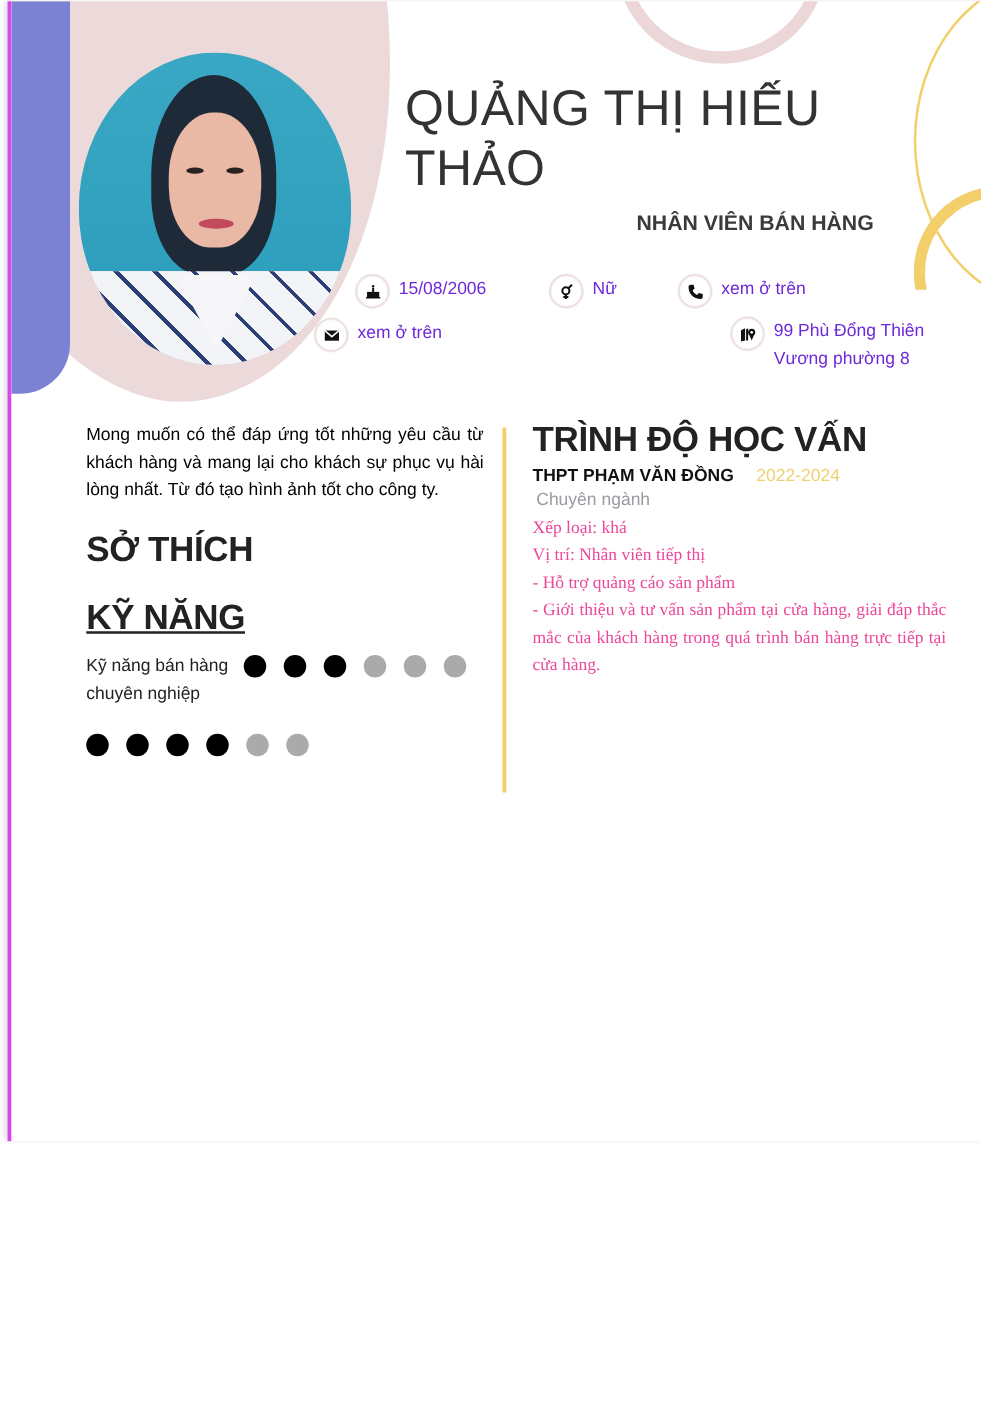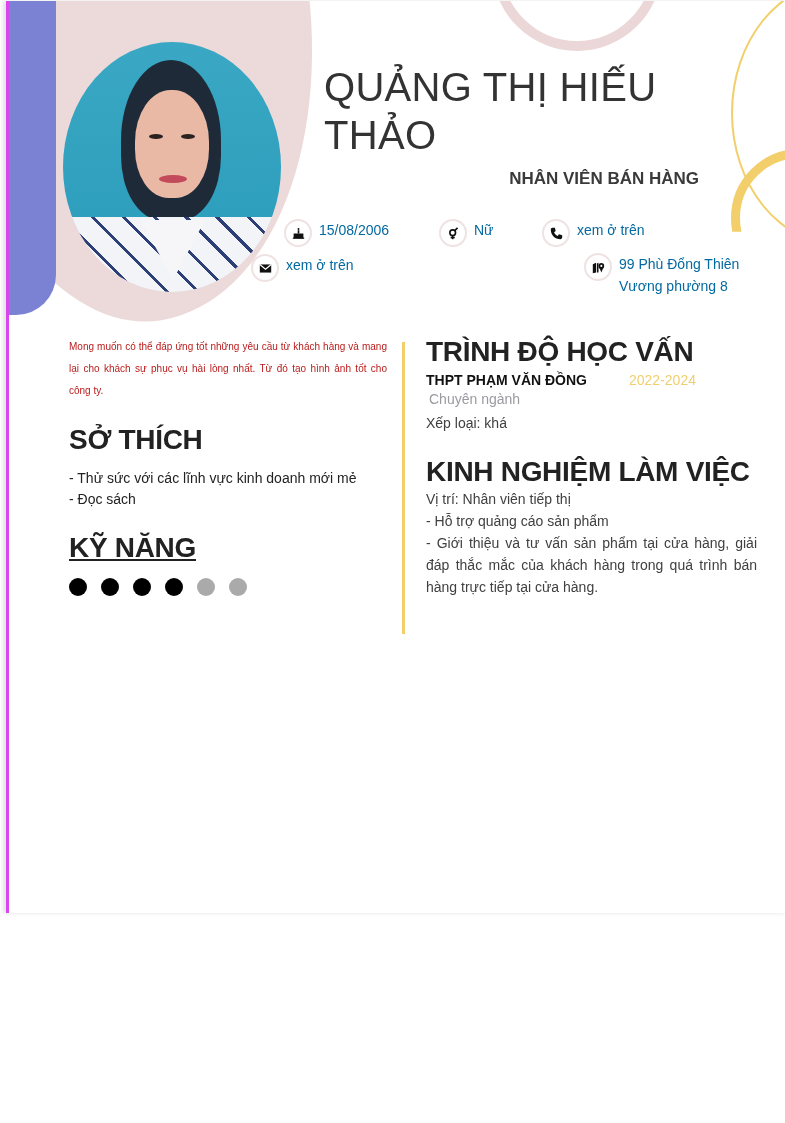--- a/index.html
+++ b/index.html
@@ -14,41 +14,41 @@
   .photo { left:54px; top:41px; width:218px; height:250px; border-radius:50%; overflow:hidden; background:radial-gradient(ellipse at 50% 35%, #f0c2b0 0 22%, transparent 23%), linear-gradient(180deg,#3aa8c4 0%, #2e9fbd 70%, #d9dde6 70%); }
   .photo .hair { position:absolute; left:58px; top:18px; width:100px; height:160px; background:#1f2a38; border-radius:50% 50% 40% 40%; }
   .photo .face { position:absolute; left:72px; top:48px; width:74px; height:108px; background:#e9b9a6; border-radius:48% 48% 45% 45%; }
   .photo .eye { position:absolute; top:92px; width:14px; height:5px; background:#2a2220; border-radius:50%; }
   .photo .lip { position:absolute; left:96px; top:133px; width:28px; height:8px; background:#c24a5a; border-radius:50%; }
   .photo .shirt { position:absolute; left:0; top:175px; width:218px; height:80px; background:repeating-linear-gradient(45deg,#f3f4f7 0 10px,#2c3f77 10px 13px,#f3f4f7 13px 22px); }
   .photo .collar { position:absolute; left:78px; top:178px; width:64px; height:60px; background:#f6f6f8; clip-path:polygon(0 0,100% 0,50% 100%); }
 
   .name { position:absolute; left:315px; top:62px; width:360px; font-size:40px; line-height:48px; font-weight:400; color:#333; letter-spacing:0.3px; }
   .job { position:absolute; left:320px; top:168px; width:370px; text-align:right; font-size:17px; font-weight:700; color:#3a3a3a; }
-  .info { position:absolute; display:flex; align-items:flex-start; font-size:14px; color:#0369a1; line-height:22px;justify-content:flex-end; }
+  .info { position:absolute; display:flex; align-items:flex-start; font-size:14px; color:#6d28d9; line-height:22px;justify-content:flex-end; }
   .ic { width:24px; height:24px; border-radius:50%; border:2px solid #efe2e2; display:inline-flex; align-items:center; justify-content:center; margin-right:7px; flex-shrink:0; background:#fff; }
   .ic svg { width:13px; height:13px; }
 
   .left-col { position:absolute; left:60px; top:335px; width:318px; }
-  .obj { font-size:10px; line-height:22px; text-align:justify; color:#b91c1c; }
+  .obj { font-size:14px; line-height:22px; text-align:justify; color:#000000; }
   .sec-title { font-size:28px; font-weight:700; color:#222; margin:0; letter-spacing:-0.3px; }
   .hobby { font-size:14px; line-height:21px; }
   .skill-row { display:flex; align-items:flex-start; margin-bottom:20px; }
   .skill-label { width:126px; font-size:14px; line-height:21.5px; }
   .dots { display:flex; gap:14px; padding-top:2px; }
   .dot { width:18px; height:18px; border-radius:50%; background:#aaa; }
   .dot.on { background:#000; }
 
   .vline { position:absolute; left:393px; top:341px; width:3px; height:292px; background:#f2cf6b; }
   .right-col { position:absolute; left:417px; top:335px; width:331px; }
   .edu-head { display:flex; align-items:baseline; }
   .org { font-size:14px; font-weight:700; color:#111; }
   .year { font-size:14px; color:#f0cf70; margin-left:18px; }
   .muted { color:#9a9aa0; font-size:14px; line-height:22px; margin-left:3px; }
-  .txt { font-size:14px; line-height:22px; color:#404040; text-align:justify; }
+  .txt { font-size:14px; line-height:22px; color:#ec4899; text-align:justify;font-family:Liberation Serif, serif; }
 
   .wave { left:-10px; top:1030px; }
   .ring-bottom { left:15px; top:1070px; width:80px; height:80px; border:9px solid #f2cf6b; border-radius:50%; clip-path:polygon(0 0,100% 0,100% 40%,60% 100%,0 100%); }
   .pink-br { left:540px; top:995px; width:420px; height:300px; background:#ecdada; border-radius:60% 40% 0 0 / 90% 60% 0 0; }
   .blue-circle { left:614px; top:1047px; width:138px; height:138px; border-radius:50%; background:#7b82d3; }
   .brand { position:absolute; left:614px; top:1103px; width:138px; text-align:right; font-size:12px; color:#e6e8f6; }
 </style>
 </head>
 <body>
 
@@ -120,51 +120,57 @@
           <circle cx="11.5" cy="6" r="1.3" fill="#fff"></circle>
           <path d="M9 8 L11.5 14 L14 8 Z" fill="#111"></path>
         </svg>
       </span>
     <span><span>99 Phù Đổng Thiên</span><br><span>Vương phường 8</span></span>
   </div>
 
   <div class="left-col">
     <div class="obj">Mong muốn có thể đáp ứng tốt những yêu cầu từ khách hàng và mang lại cho khách sự phục vụ hài lòng nhất. Từ đó tạo hình ảnh tốt cho công ty.</div>
     <h2 class="sec-title" style="margin-top:22px;">SỞ THÍCH</h2>
-    <div style="margin-top:12px;">
-      <div class="hobby">- Thử sức với các lĩnh vực kinh doanh mới mẻ</div>
-      <div class="hobby">- Đọc sách</div>
-    </div>
     <h2 class="sec-title" style="margin-top:22px;text-decoration:underline;">KỸ NĂNG</h2>
     <div style="margin-top:12px;">
+      <div class="skill-row">
+        <div class="skill-label">Kỹ năng bán hàng chuyên nghiệp</div>
+        <div class="dots">
+          <span class="dot on"></span>
+            <span class="dot on"></span>
+            <span class="dot on"></span>
+            <span class="dot"></span>
+            <span class="dot"></span>
+            <span class="dot"></span>
+        </div>
+      </div>
       <div class="skill-row">
         <div class="dots">
           <span class="dot on"></span>
             <span class="dot on"></span>
             <span class="dot on"></span>
             <span class="dot on"></span>
             <span class="dot"></span>
             <span class="dot"></span>
         </div>
       </div>
     </div>
   </div>
 
   <div class="vline"></div>
 
   <div class="right-col">
     <h2 class="sec-title">TRÌNH ĐỘ HỌC VẤN</h2>
-    <div class="edu-head" style="margin-top:4px;gap:24px;">
+    <div class="edu-head" style="margin-top:4px;">
       <span class="org">THPT PHẠM VĂN ĐỒNG</span>
       <span class="year">2022-2024</span>
     </div>
     <div class="muted">Chuyên ngành</div>
     <div class="txt" style="margin-top:2px;">Xếp loại: khá</div>
 
-    <h2 class="sec-title" style="margin-top:22px;">KINH NGHIỆM LÀM VIỆC</h2>
     <div class="txt">Vị trí: Nhân viên tiếp thị</div>
     <div class="txt">- Hỗ trợ quảng cáo sản phẩm</div>
     <div class="txt">- Giới thiệu và tư vấn sản phẩm tại cửa hàng, giải đáp thắc mắc của khách hàng trong quá trình bán hàng trực tiếp tại cửa hàng.</div>
   </div>
 
   <svg class="deco wave" width="420" height="100">
       <path d="M0 15 C40 5 80 10 150 40 C200 65 220 90 250 100" fill="none" stroke="#f2cf6b" stroke-width="1.5"></path>
     </svg>
   <div class="deco ring-bottom"></div>
   <div class="deco pink-br"></div>

